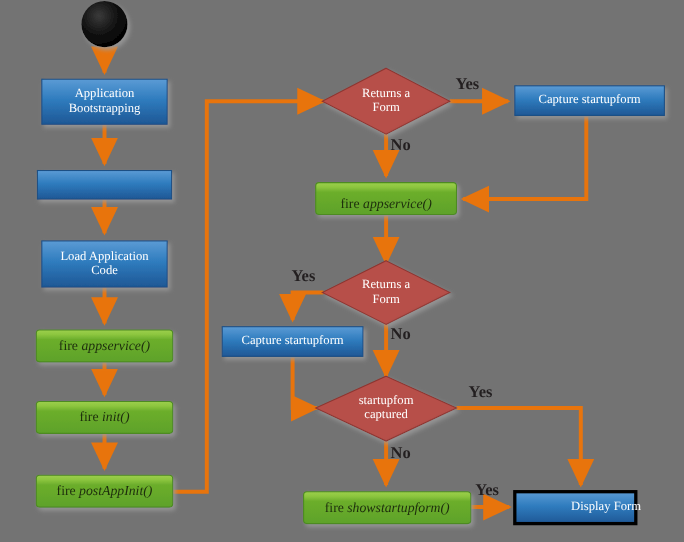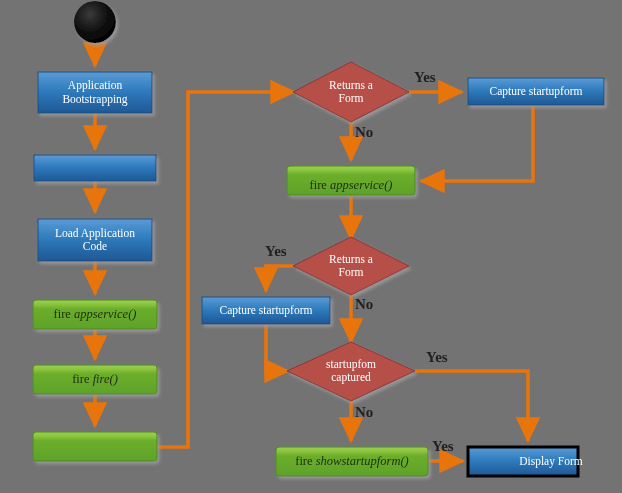--- a/index.html
+++ b/index.html
@@ -175,23 +175,26 @@
       <span>Load Application</span><br>
       <span>Code</span>
     </span>
   </div>
 
   <div class="node-label green-label" style="left:33px;top:300px;width:124px;height:29px;">
     <span><span>fire </span><i class="ital">appservice()</i></span>
   </div>
 
   <div class="node-label green-label" style="left:33px;top:365px;width:124px;height:29px;">
-    <span><span>fire </span><i class="ital">fire()</i></span>
-  </div>
-
+    <span><span>fire </span><i class="ital">init()</i></span>
+  </div>
+
+  <div class="node-label green-label" style="left:33px;top:432px;width:124px;height:29px;">
+    <span><span>fire </span><i class="ital">postAppInit()</i></span>
+  </div>
 
   <div class="node-label diamond-label" style="left:311px;top:70px;width:80px;height:44px;">
     <span>
       <span>Returns a</span><br>
       <span>Form</span>
     </span>
   </div>
 
   <div class="node-label blue-label" style="left:468px;top:78px;width:136px;height:27px;">
     <span>Capture startupform</span>

